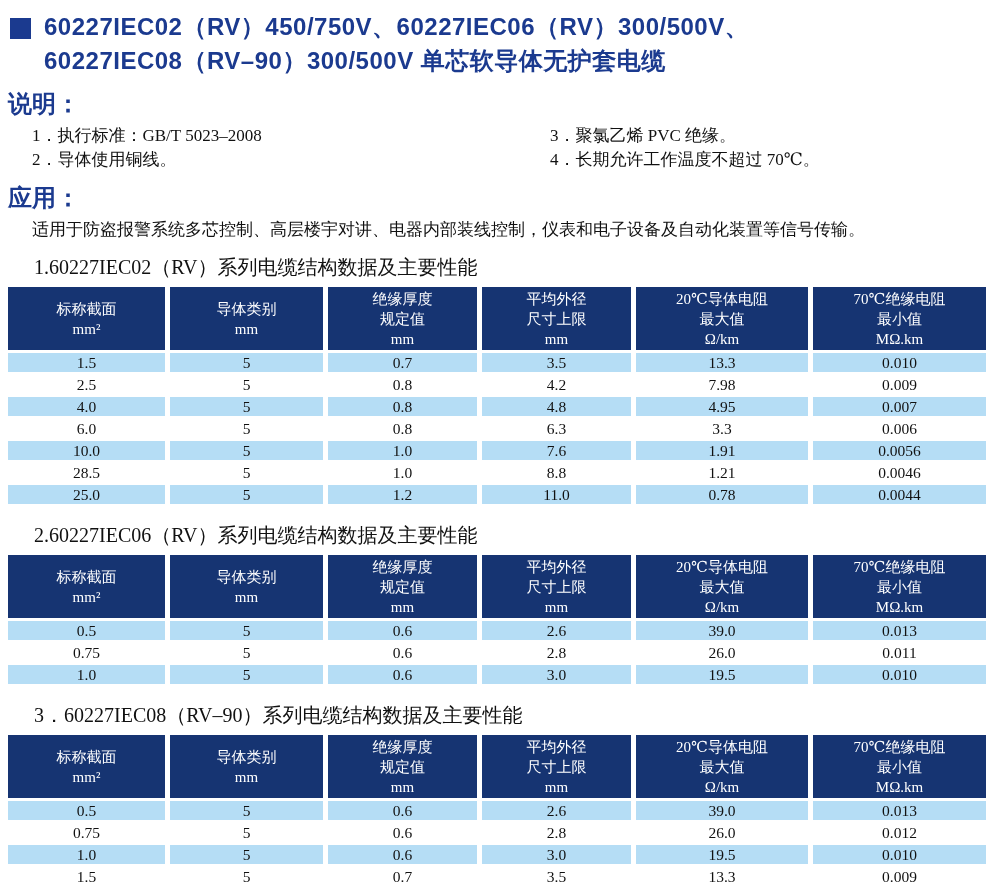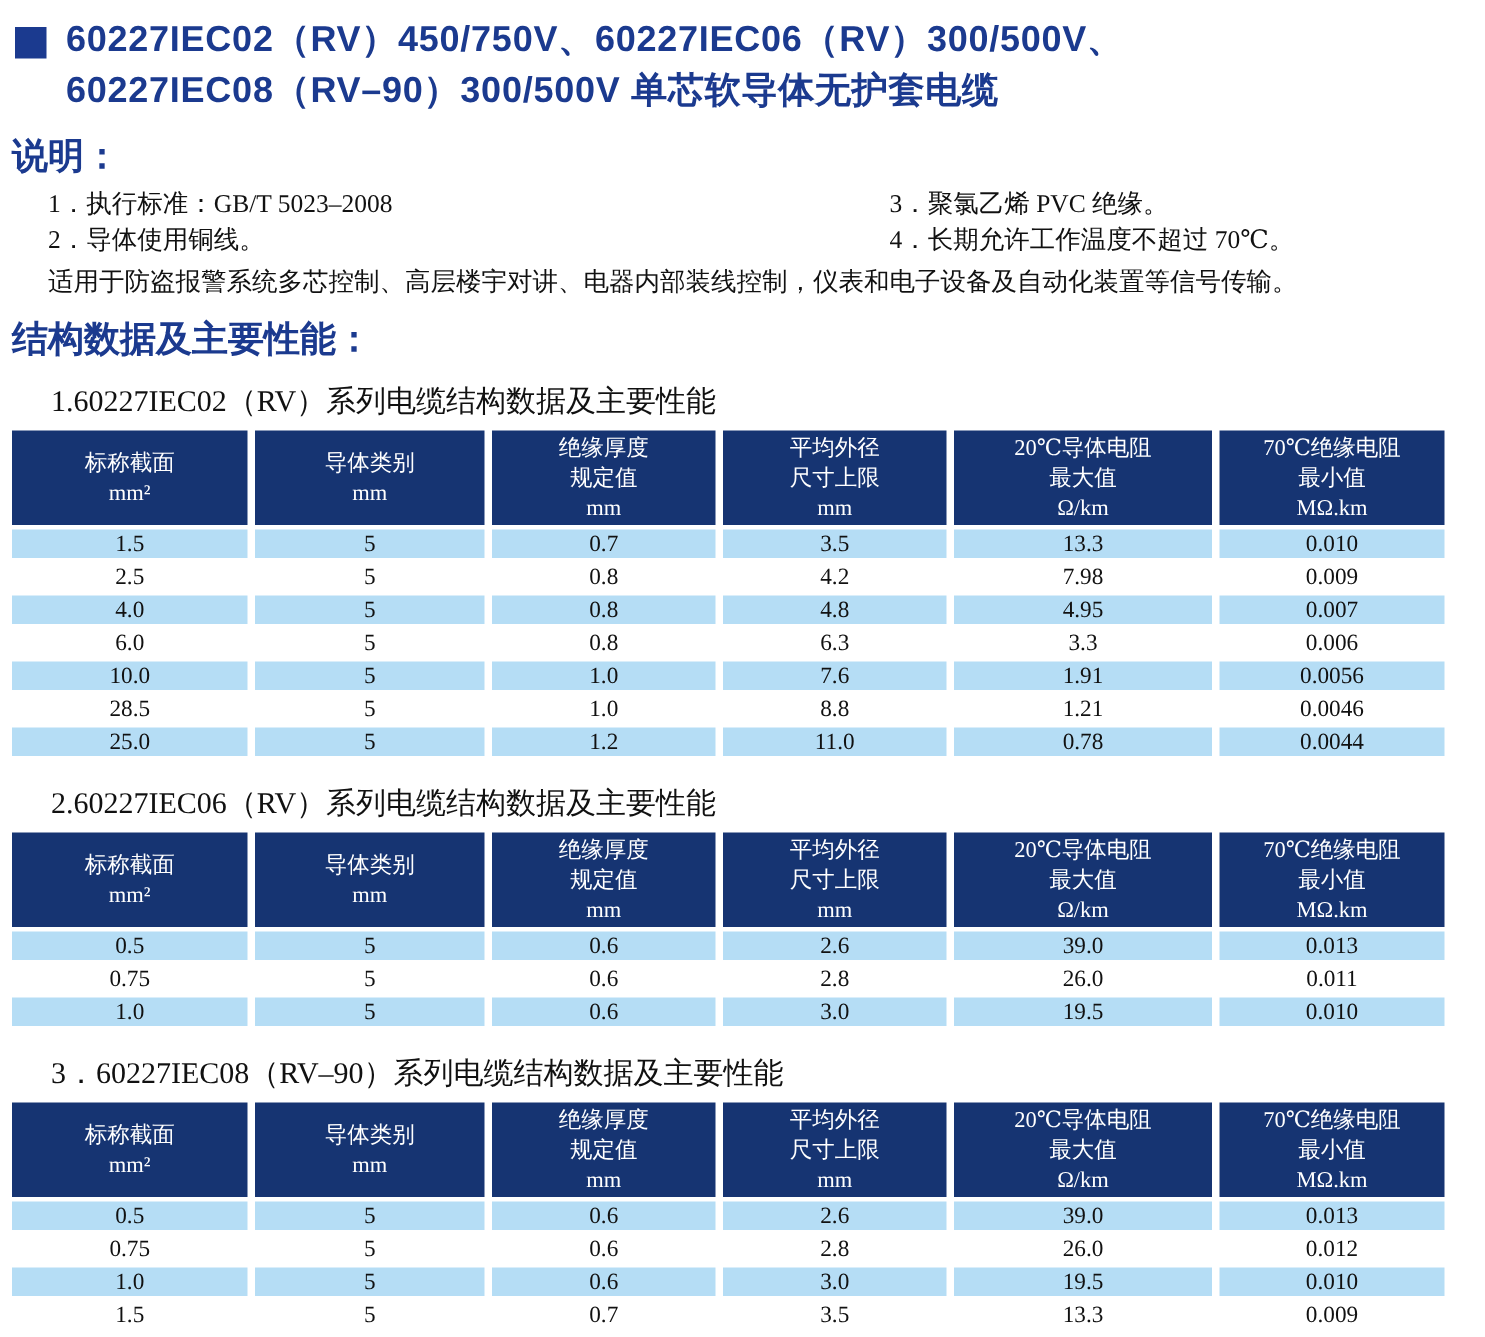--- a/index.html
+++ b/index.html
@@ -32,21 +32,21 @@
   }
 
   
   .sec-heading {
     font-family: "Liberation Sans", "DejaVu Sans", sans-serif;
     font-weight: 700;
     font-size: 24px;
     color: #1B3A8F;
     margin-top: 10px;
   }
-  .notes-grid { display: flex; margin-top: 4px; gap: 43px; }
+  .notes-grid { display: flex; margin-top: 4px; }
   .notes-col-left { width: 510px; padding-left: 24px; }
   .notes-col-right { flex: 1; padding-left: 32px; }
   .note-item { font-size: 17px; line-height: 24px; }
 
   .app-body { padding-left: 24px; margin-top: 4px; font-size: 17px; line-height: 24px; }
 
   
   .tbl-caption { padding-left: 26px; font-size: 20px; margin: 12px 0 6px 0; }
   .tbl-caption.gap { margin-top: 18px; }
 
@@ -71,21 +71,21 @@
     line-height: 19px;
     text-align: center;
     font-size: 15.5px;
   }
   .trow.alt .td { background: #B5DDF5; }
   .c0 { width: 157px; flex: none; }
   .c1 { width: 153px; flex: none; }
   .c2 { width: 149px; flex: none; }
   .c3 { width: 149px; flex: none; }
   .c4 { width: 172px; flex: none; }
-  .c5 { width: 150px; flex: none; }
+  .c5 { width: 173px; flex: none; }
 </style>
 </head>
 <body>
 
 <div class="page">
 
   <div class="title-block">
     <span class="bullet"></span>
     <div class="title-text">
       <div>60227IEC02（RV）450/750V、60227IEC06（RV）300/500V、</div>
@@ -98,23 +98,23 @@
     <div class="notes-col-left">
       <div class="note-item">1．执行标准：GB/T 5023–2008</div>
       <div class="note-item">2．导体使用铜线。</div>
     </div>
     <div class="notes-col-right">
       <div class="note-item">3．聚氯乙烯 PVC 绝缘。</div>
       <div class="note-item">4．长期允许工作温度不超过 70℃。</div>
     </div>
   </div>
 
+  <div class="sec-heading">应用：</div>
   <p class="app-body">适用于防盗报警系统多芯控制、高层楼宇对讲、电器内部装线控制，仪表和电子设备及自动化装置等信号传输。</p>
 
-  <div class="sec-heading">结构数据及主要性能：</div>
 
   <div class="tbl-caption">1.60227IEC02（RV）系列电缆结构数据及主要性能</div>
   <div class="tbl">
       <div class="thead-row">
         <div class="th c0">
           <div>标称截面</div>
           <div>mm²</div>
         </div>
         <div class="th c1">
           <div>导体类别</div>

